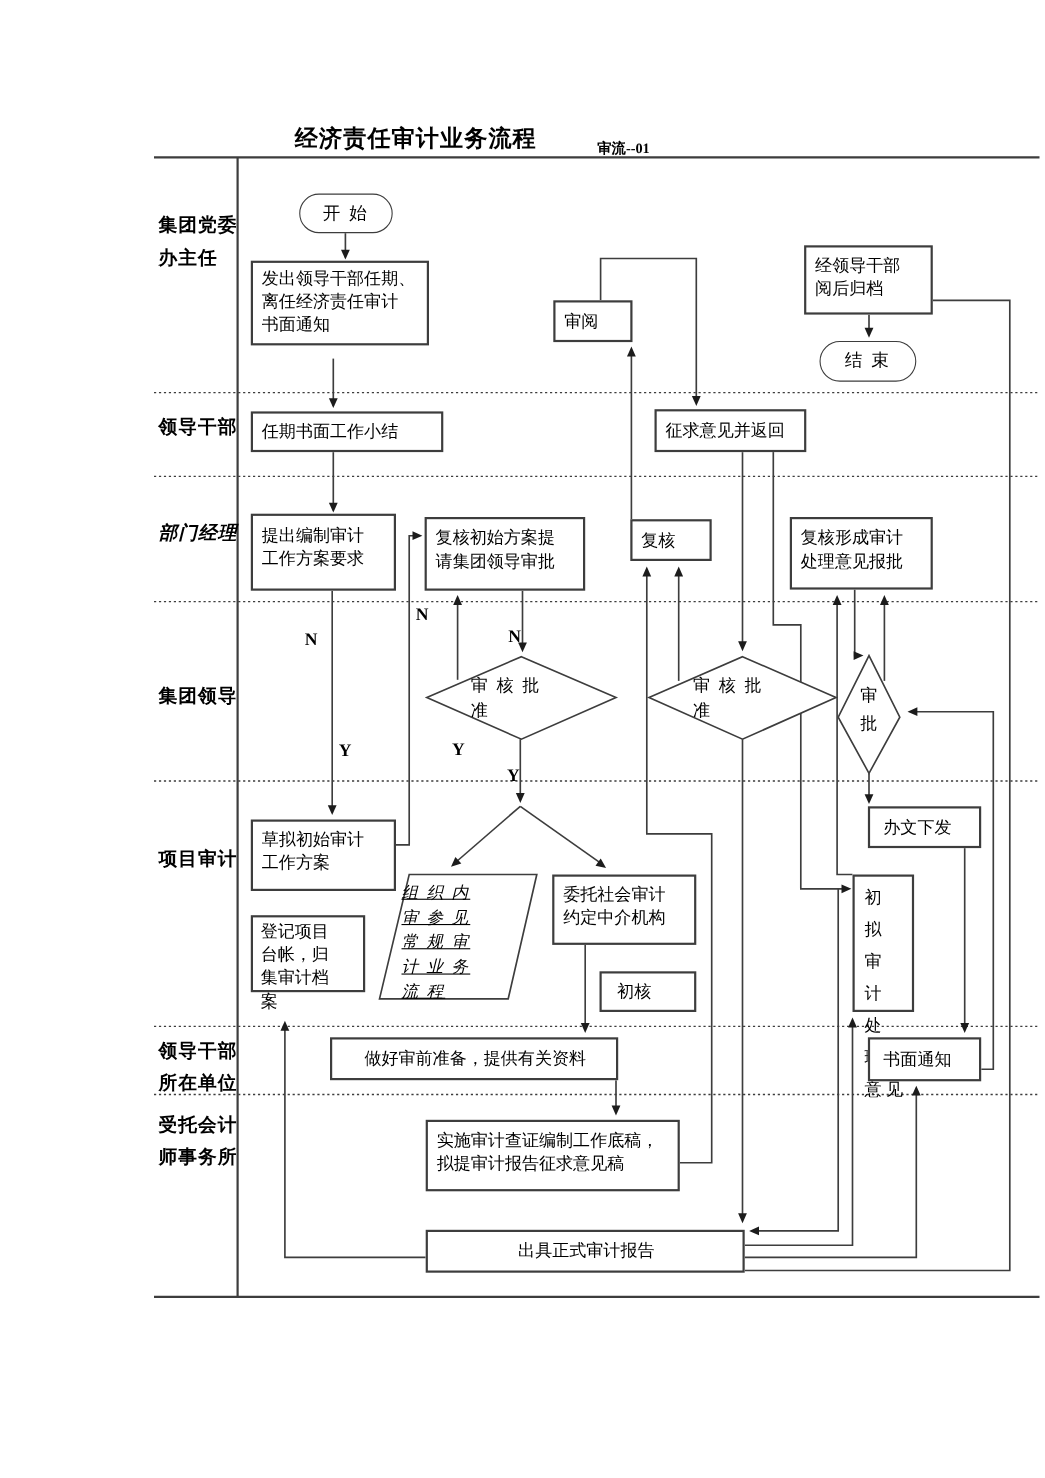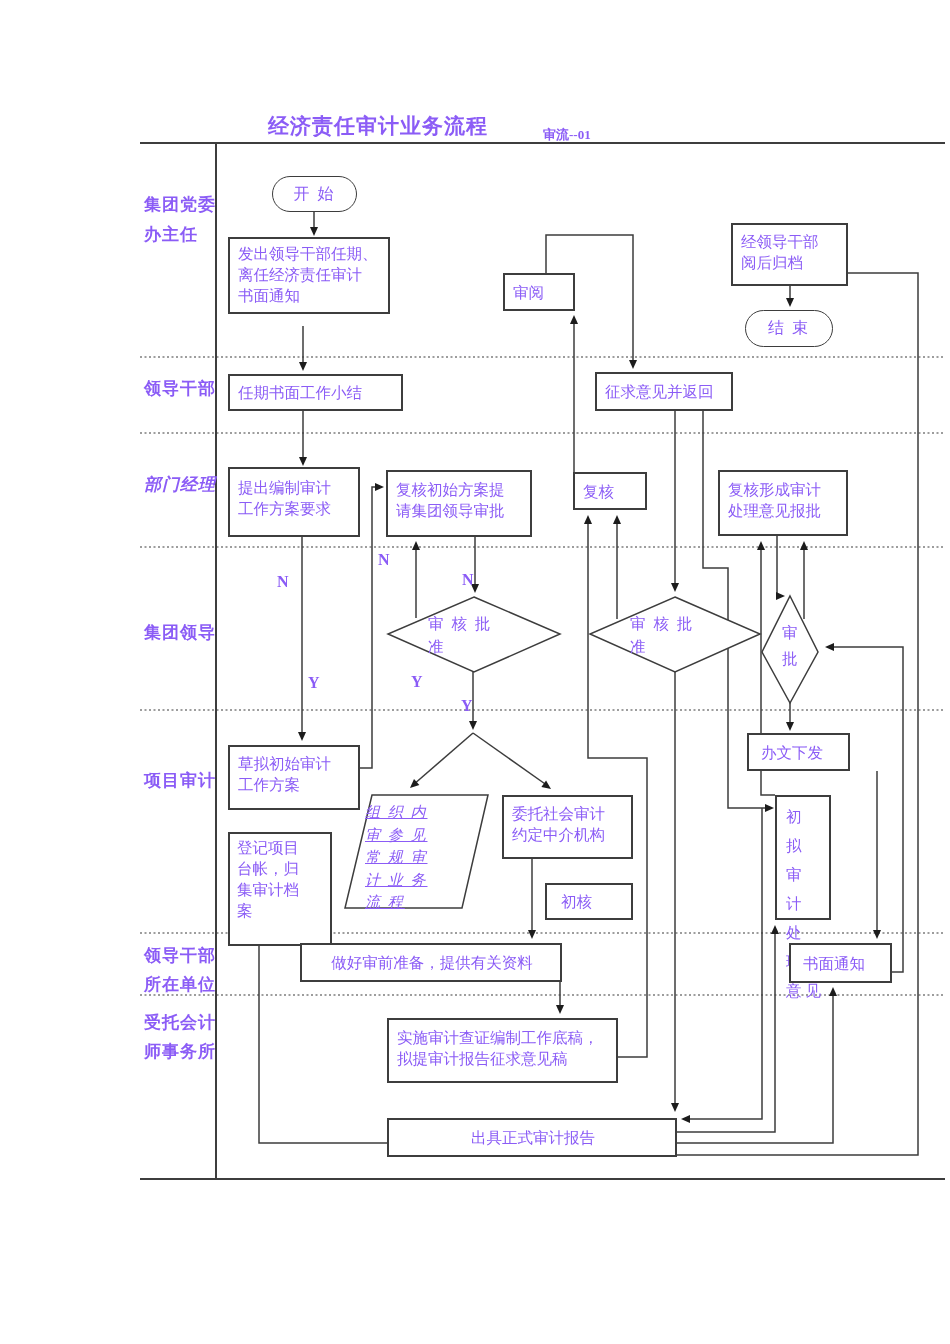--- a/index.html
+++ b/index.html
@@ -1,17 +1,17 @@
 <!DOCTYPE html>
 <html><head>
 <meta charset="utf-8">
 <style>
   html,body{margin:0;padding:0;background:#ffffff;}
   #canvas{position:relative;width:950px;height:1344px;background:#fff;overflow:hidden;
-          font-family:"Liberation Serif","DejaVu Serif",serif;color:#8b5cf6;}
+          font-family:"Liberation Serif","DejaVu Serif",serif;color:#000000;}
   #wires{position:absolute;left:0;top:0;width:950px;height:1344px;}
   .title{position:absolute;font-weight:bold;font-size:21px;letter-spacing:1px;white-space:nowrap;}
   .doccode{position:absolute;font-weight:bold;font-size:13px;white-space:nowrap;}
   .lane-label{position:absolute;font-weight:bold;font-size:17px;line-height:30px;
               white-space:pre-line;letter-spacing:1px;}
   .box{position:absolute;background:#fff;border:2px solid #3d3d3d;box-sizing:border-box;
        font-size:15.5px;line-height:21px;white-space:pre-line;padding:4px 6px 2px 8px;
        display:flex;align-items:flex-start;}
   .box.vcenter{align-items:center;padding-top:0;padding-bottom:0;}
   .box.hcenter{justify-content:center;text-align:center;}
@@ -208,28 +208,28 @@
 请集团领导审批</div>
   <div class="box vcenter" style="left:503px;top:273px;width:72px;height:38px;">审阅</div>
   <div class="box vcenter" style="left:595px;top:372px;width:138px;height:39px;">征求意见并返回</div>
   <div class="box" style="left:731px;top:223px;width:117px;height:63px;padding-top:6px;">经领导干部
 阅后归档</div>
   <div class="box vcenter" style="left:573px;top:472px;width:74px;height:38px;">复核</div>
   <div class="box" style="left:718px;top:470px;width:130px;height:66px;padding-top:7px;">复核形成审计
 处理意见报批</div>
   <div class="box" style="left:228px;top:745px;width:132px;height:65px;padding-top:6px;">草拟初始审计
 工作方案</div>
-  <div class="box" style="left:228px;top:832px;width:104px;height:114px;line-height:21px;padding:3px 2px 0 7px;">登记项目
+  <div class="box" style="left:228px;top:832px;width:104px;height:70px;line-height:21px;padding:3px 2px 0 7px;">登记项目
 台帐，归
 集审计档
 案</div>
   <div class="box" style="left:502px;top:795px;width:131px;height:64px;padding-top:6px;">委托社会审计
 约定中介机构</div>
   <div class="box vcenter" style="left:545px;top:883px;width:88px;height:37px;padding-left:14px;">初核</div>
-  <div class="box vcenter" style="left:747px;top:733px;width:103px;height:38px;padding-left:12px;">办文下发</div>
+  <div class="box vcenter" style="left:789px;top:733px;width:103px;height:38px;padding-left:12px;">办文下发</div>
   <div class="box optext" style="left:775px;top:795px;width:56px;height:125px;padding:5px 2px 0 9px;">初　拟
 审　计
 处　理
 意 见</div>
   <div class="box vcenter" style="left:789px;top:943px;width:103px;height:40px;padding-left:12px;">书面通知</div>
   <div class="box vcenter hcenter" style="left:300px;top:943px;width:262px;height:39px;">做好审前准备，提供有关资料</div>
   <div class="box" style="left:387px;top:1018px;width:231px;height:65px;padding-top:7px;">实施审计查证编制工作底稿，
 拟提审计报告征求意见稿</div>
   <div class="box vcenter hcenter" style="left:387px;top:1118px;width:290px;height:39px;">出具正式审计报告</div>
 

